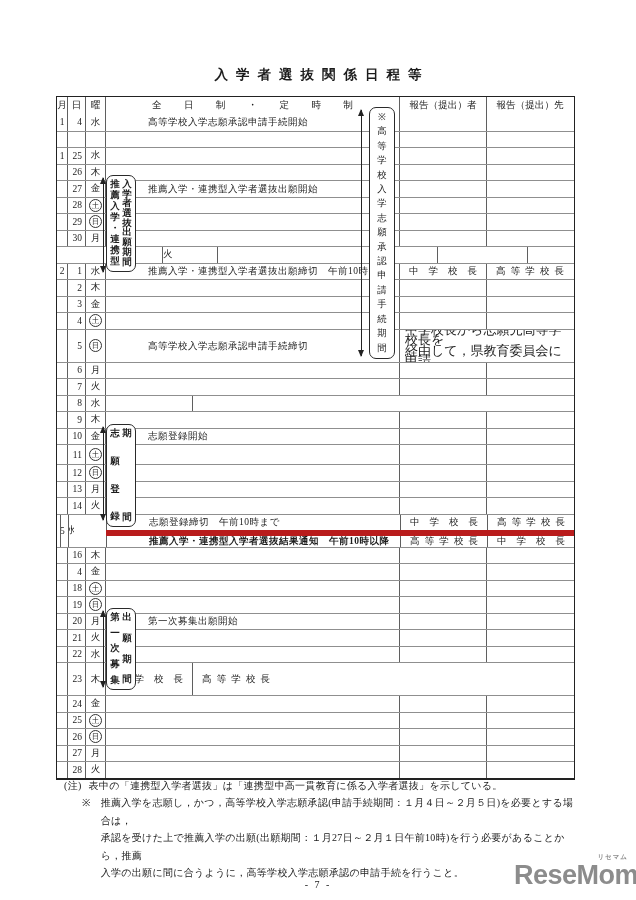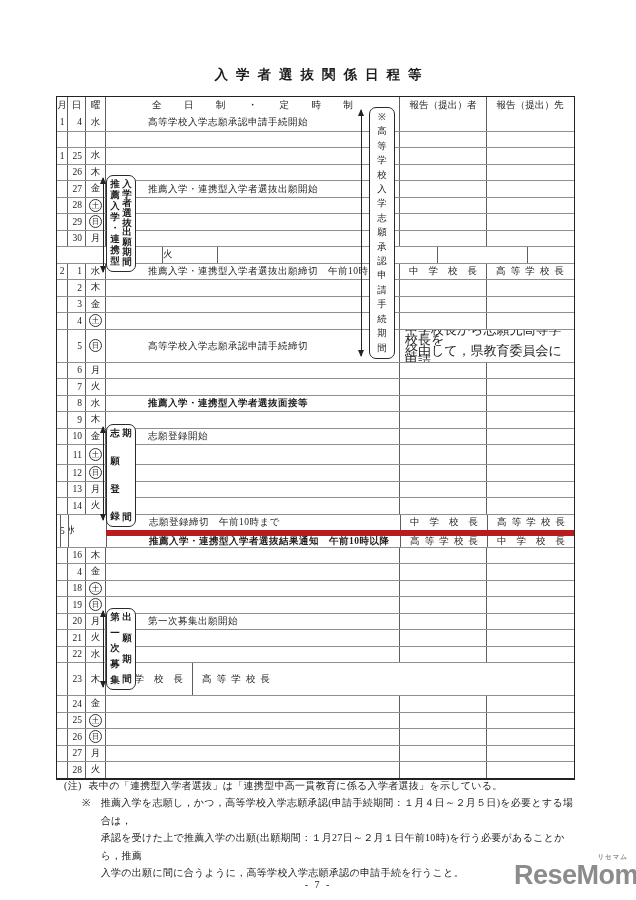--- a/index.html
+++ b/index.html
@@ -266,23 +266,20 @@
           <div class="c ce">
             <div class="ev"></div>
           </div>
           <div class="c cr"></div>
           <div class="c cx"></div>
         </div>
         <div class="trow" style="height: 16.5px;">
           <div class="c cm"></div>
           <div class="c cd">8</div>
           <div class="c cw">水</div>
-          <div class="c ce">
-            <div class="ev b">推薦入学・連携型入学者選抜面接等</div>
-          </div>
           <div class="c cr"></div>
           <div class="c cx"></div>
         </div>
         <div class="trow" style="height: 16.5px;">
           <div class="c cm"></div>
           <div class="c cd">9</div>
           <div class="c cw">木</div>
           <div class="c ce">
             <div class="ev"></div>
           </div>

